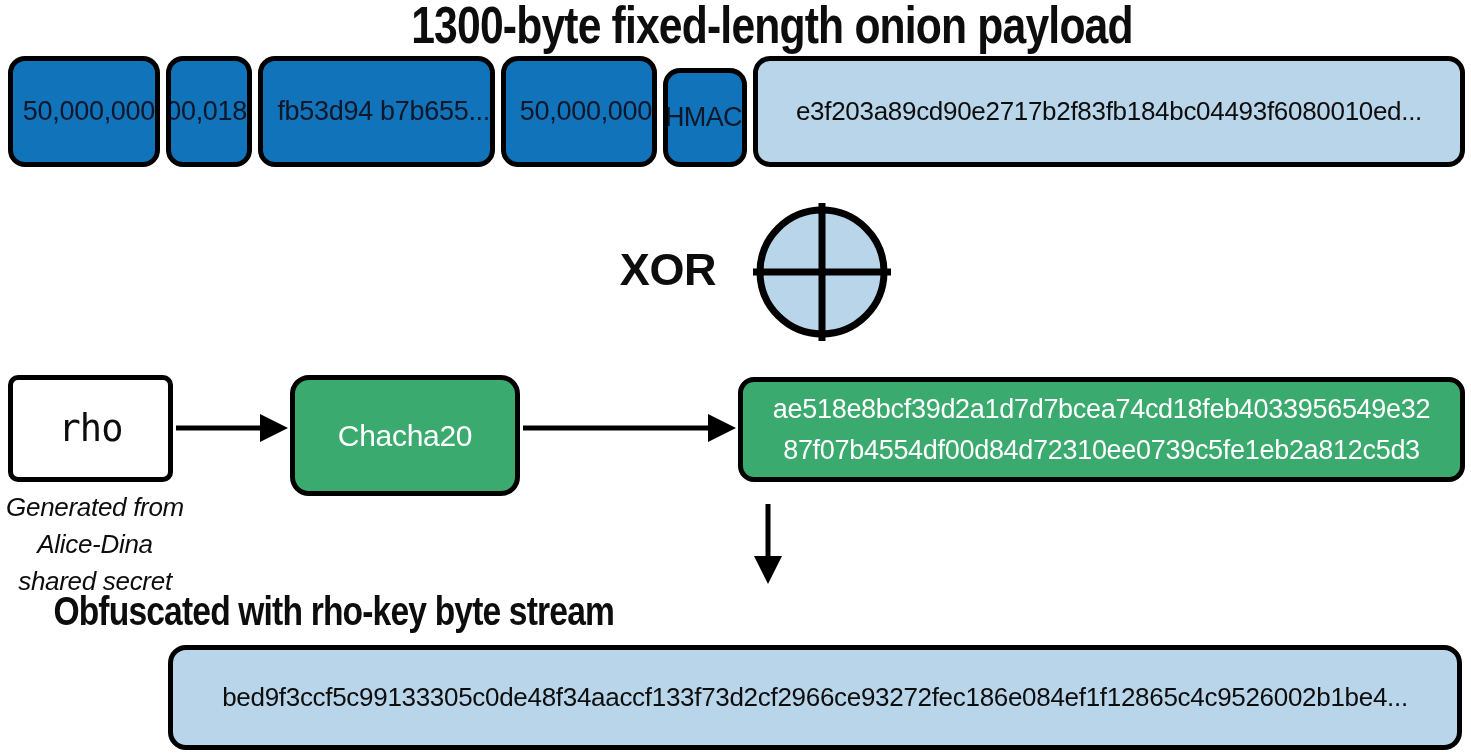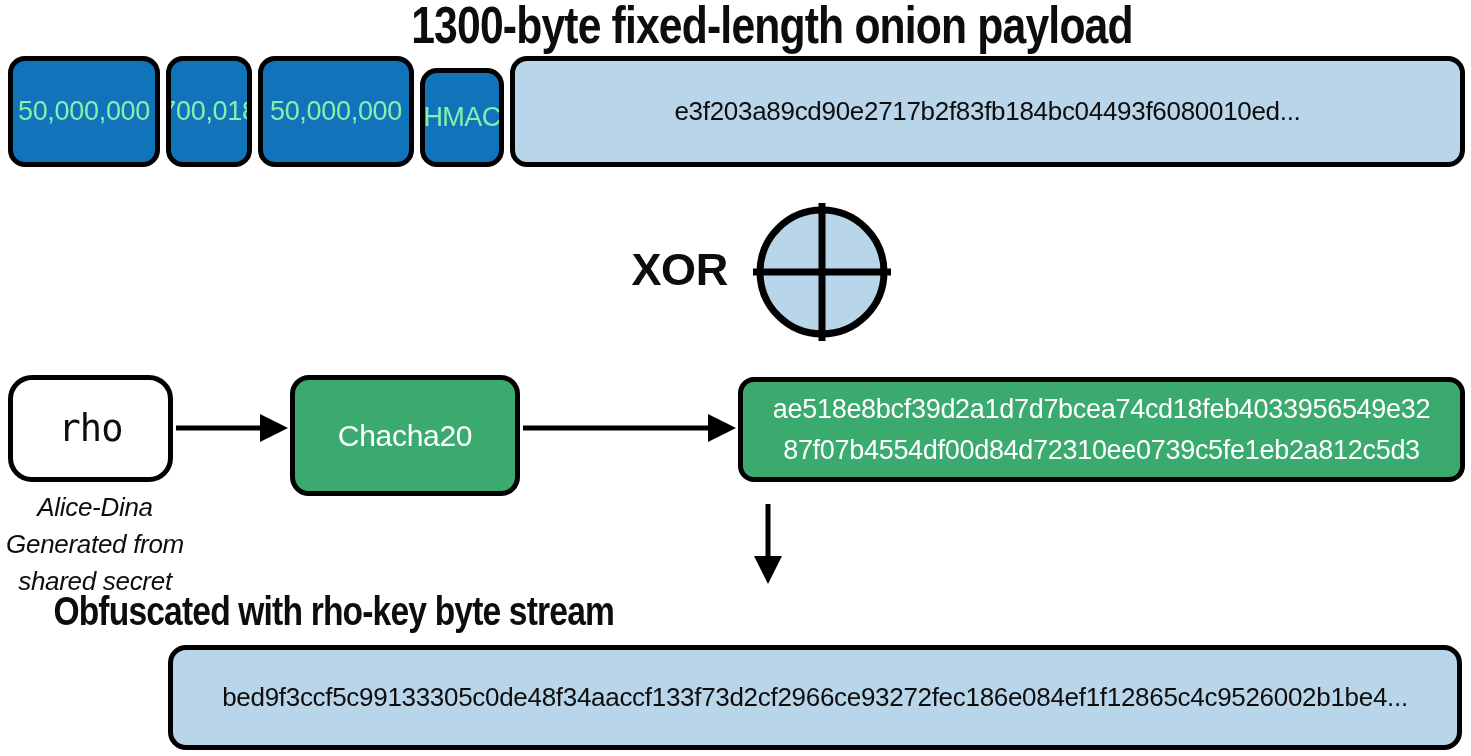--- a/index.html
+++ b/index.html
@@ -32,41 +32,41 @@
     position:absolute;left:8px;top:56px;width:1457px;height:111px;
     display:flex;gap:6px;
   }
   .cell{
     border:5px solid var(--outline);
     border-radius:17px;
     display:flex;align-items:center;justify-content:center;
     white-space:nowrap;overflow:hidden;
     font-size:27px;
   }
-  .cell-dark{background:var(--dark-blue);color:#86efac;}
+  .cell-dark{background:var(--dark-blue);color:#0f172a;justify-content:flex-end;}
   .cell-light{background:var(--light-blue);color:#0d0d0d;font-size:26px;}
   .cell-amount1{width:152px;}
   .cell-amount2{width:86px;}
   .cell-hash{width:237px;}
   .cell-amount3{width:156px;}
   .cell-hmac{width:84px;letter-spacing:-0.6px;margin-top:12px;}
   .cell-payload{flex:1;}
   .xor-label{
     position:absolute;left:608px;top:244px;width:120px;
-    font-size:45px;font-weight:600;text-align:right;line-height:52px;
+    font-size:45px;font-weight:600;text-align:center;line-height:52px;
   }
   .xor-icon{position:absolute;left:748px;top:198px;}
   .box{
     position:absolute;
     border:5px solid var(--outline);
     display:flex;align-items:center;justify-content:center;
   }
   .rho-box{
     left:8px;top:375px;width:165px;height:107px;
-    background:#fff;border-radius:24px;
+    background:#fff;border-radius:10px;
     font-family:"DejaVu Sans Mono","Liberation Mono",monospace;
     font-size:37px;letter-spacing:-1px;
   }
   .rho-caption{
     position:absolute;left:0px;top:489px;width:190px;
     text-align:center;font-style:italic;font-size:26px;line-height:37px;
     font-weight:500;
   }
   .chacha-box{
     left:290px;top:375px;width:230px;height:121px;
@@ -101,20 +101,23 @@
     <span class="squeeze">1300-byte fixed-length onion payload</span>
   </div>
 
   <div class="payload-row">
     <div class="cell cell-dark cell-amount1">
       <span>50,000,000</span>
     </div>
     <div class="cell cell-dark cell-amount2">
       <span>700,018</span>
     </div>
+    <div class="cell cell-dark cell-hash">
+      <span>fb53d94 b7b655...</span>
+    </div>
     <div class="cell cell-dark cell-amount3">
       <span>50,000,000</span>
     </div>
     <div class="cell cell-dark cell-hmac">
       <span>HMAC</span>
     </div>
     <div class="cell cell-light cell-payload">
       <span>e3f203a89cd90e2717b2f83fb184bc04493f6080010ed...</span>
     </div>
   </div>
@@ -125,22 +128,22 @@
     <circle cx="74" cy="74" r="62" fill="var(--light-blue)" stroke="var(--outline)" stroke-width="7"></circle>
     <line x1="74" y1="5" x2="74" y2="143" stroke="var(--outline)" stroke-width="7"></line>
     <line x1="5" y1="74" x2="143" y2="74" stroke="var(--outline)" stroke-width="7"></line>
   </svg>
 
   <div class="box rho-box">
     <span>rho</span>
   </div>
 
   <div class="rho-caption">
+    <div>Generated from</div>
     <div>Alice-Dina</div>
-    <div>Generated from</div>
     <div>shared secret</div>
   </div>
 
   <div class="box chacha-box">
     <span>Chacha20</span>
   </div>
 
   <div class="box keystream-box">
     <div>ae518e8bcf39d2a1d7d7bcea74cd18feb4033956549e32</div>
     <div>87f07b4554df00d84d72310ee0739c5fe1eb2a812c5d3</div>

